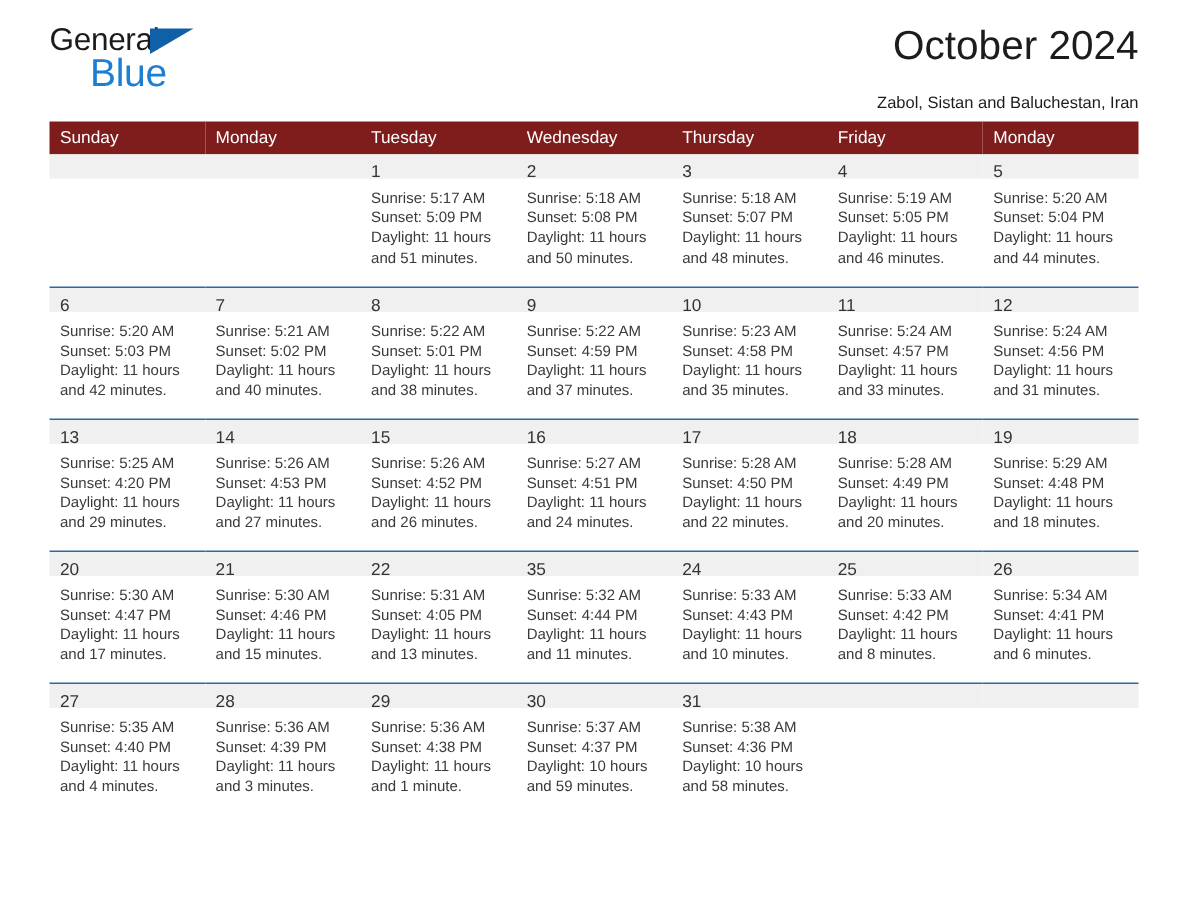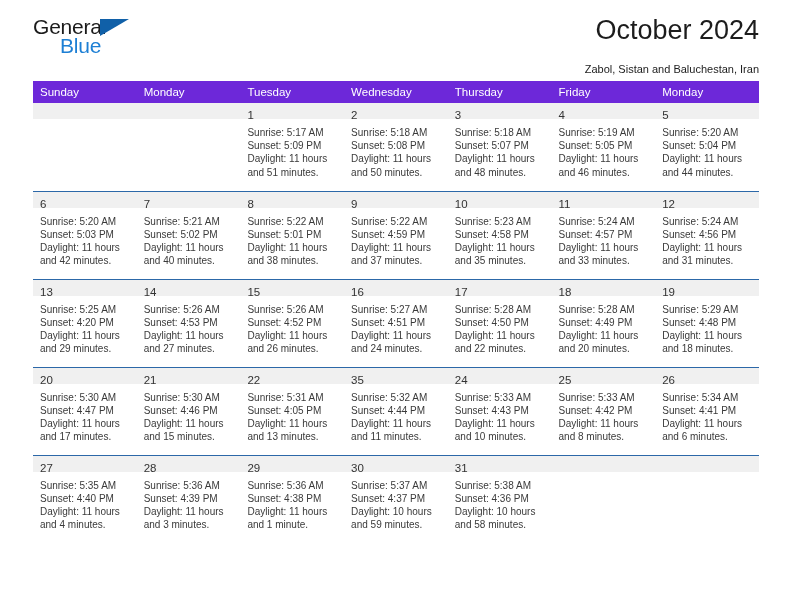--- a/index.html
+++ b/index.html
@@ -52,21 +52,21 @@
     top: 3px;
     width: 0;
     height: 0;
     border-left: 29px solid #1060a8;
     border-bottom: 17px solid transparent;
   }
   .logo-blue {
     position: absolute;
     left: 27px;
     top: 19px;
-    font-size: 21px;
+    font-size: 26px;
     letter-spacing: -0.2px;
     color: #1d7fd4;
     line-height: 1;
   }
   .titles {
     text-align: right;
     flex: 1 1 auto;
     padding-top: 0px;
   }
   .cal-title {
@@ -86,21 +86,21 @@
   }
 
   
   .calendar {
     margin-top: 9px;
     width: 726px;
     border-collapse: collapse;
     table-layout: fixed;
   }
   .calendar th {
-    background: #6d28d9;
+    background: #7f1d1d;
     color: #ffffff;
     font-size: 11.5px;
     font-weight: normal;
     text-align: left;
     padding: 5px 0 5px 7px;
     height: 11px;
     border: none;
   }
   .calendar td {
     vertical-align: top;

